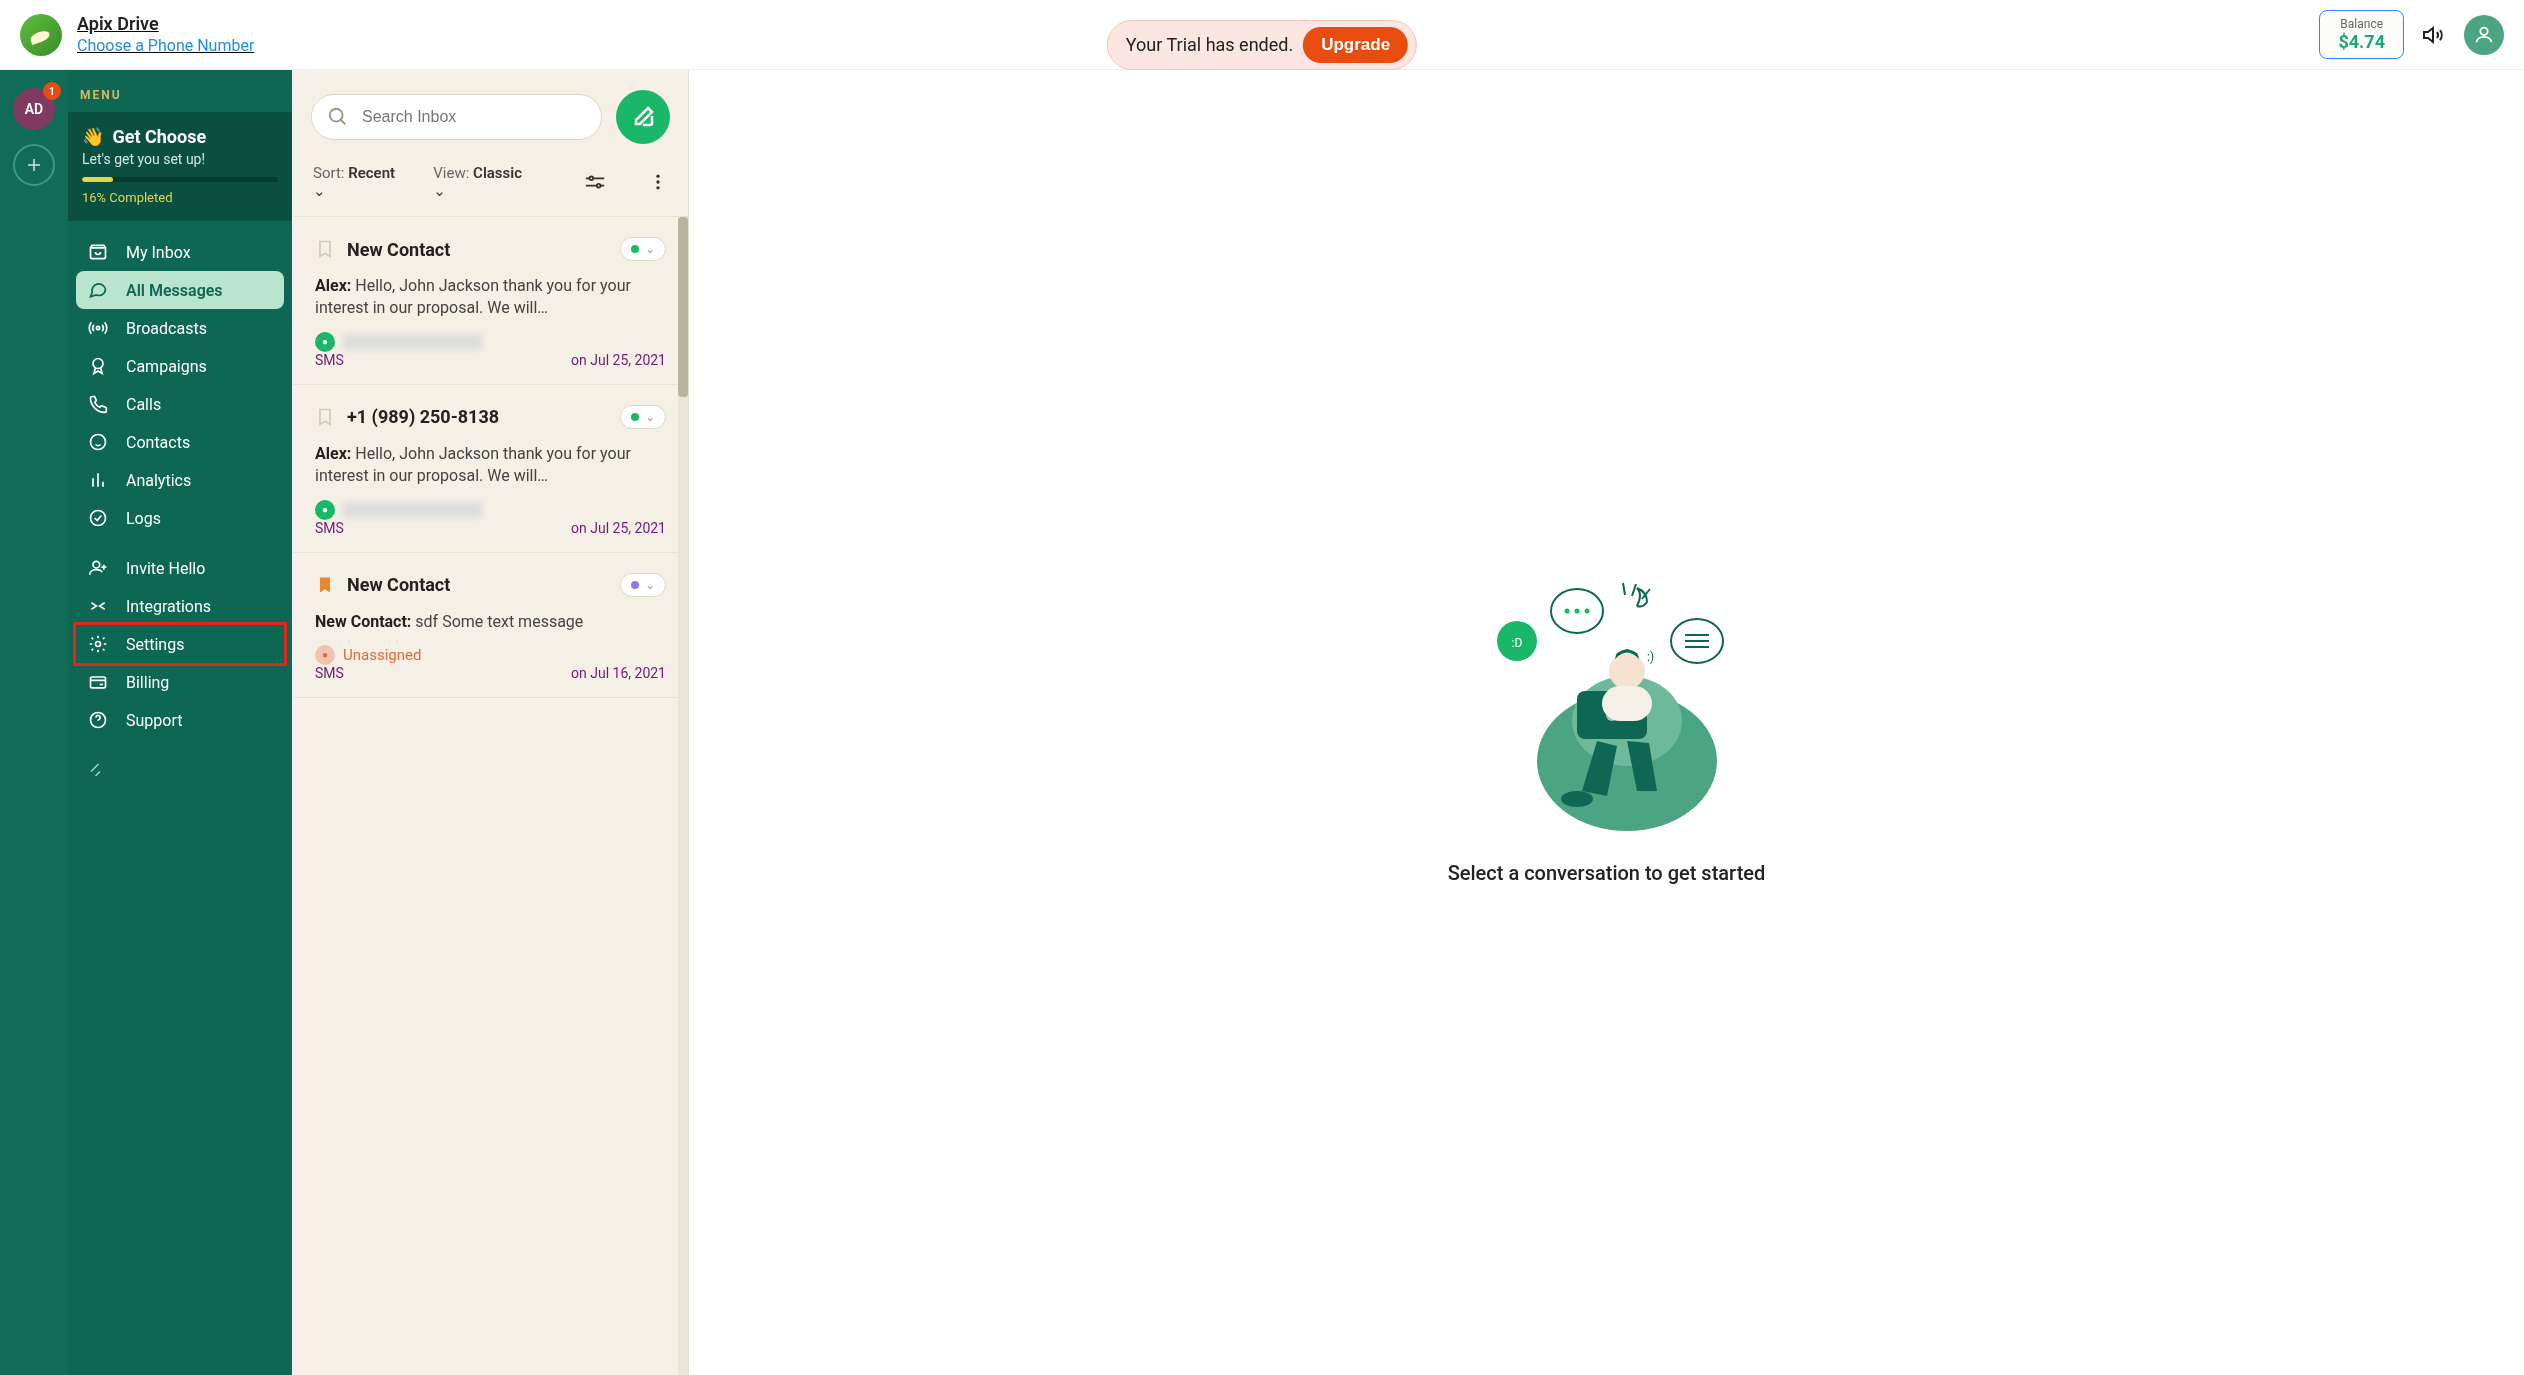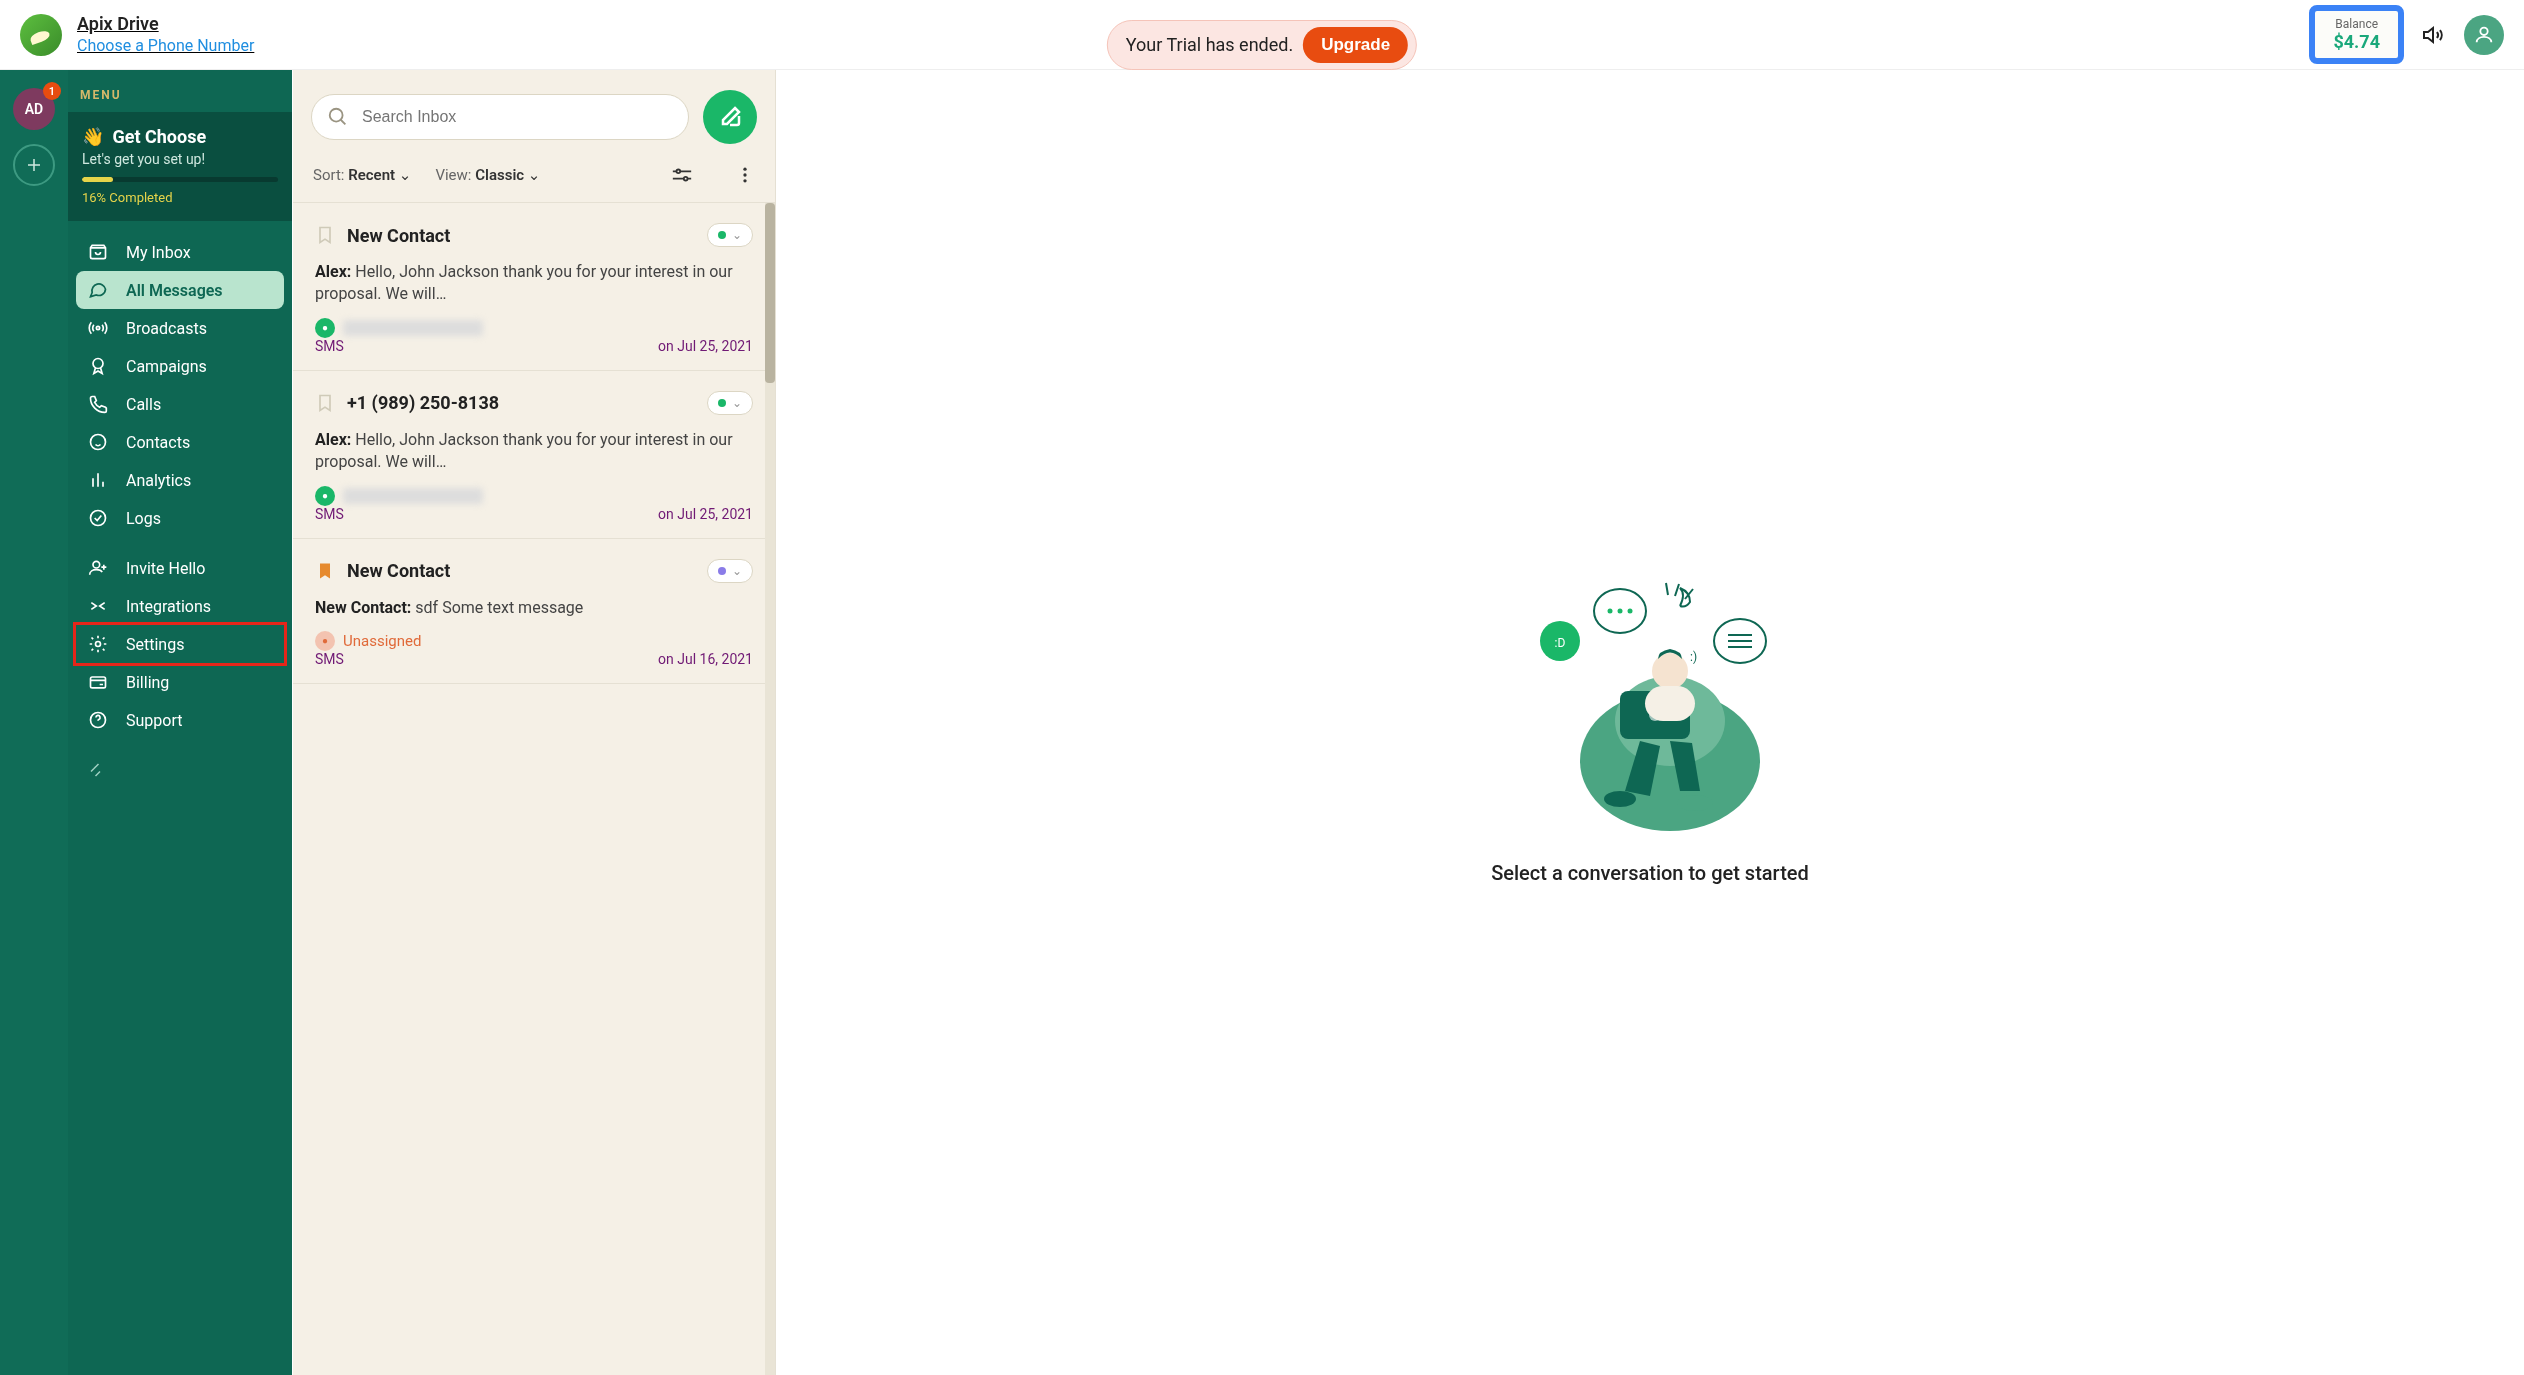--- a/index.html
+++ b/index.html
@@ -25,21 +25,21 @@
     position: absolute; left: 50%; transform: translateX(-50%);
     background: #fce6e2; border: 1px solid #f5c4b9; border-radius: 30px;
     display: flex; align-items: center; padding: 6px 8px 6px 18px; gap: 10px; margin-top: 20px;
   }
   .trial-text { font-size: 18px; color: #222; }
   .upgrade-btn {
     background: #e84c10; color: #fff; border: none; border-radius: 22px;
     padding: 8px 18px; font-size: 17px; font-weight: 600; cursor: pointer;
   }
   .header-right { margin-left: auto; display: flex; align-items: center; gap: 10px; }
-  .balance-box { border: 6px solid #3b82f6; border-radius: 8px; padding: 6px 18px; text-align: center; background:#fcfcf9;}
+  .balance-box { border: 1px solid #3b82f6; border-radius: 8px; padding: 6px 18px; text-align: center; background:#fcfcf9;}
   .balance-label { font-size: 12px; color: #666; }
   .balance-amount { font-size: 18px; font-weight: 700; color: #1aa87b; }
   .round-btn {
     width: 40px; height: 40px; border-radius: 50%; display: flex; align-items: center;
     justify-content: center; cursor: pointer;
   }
   .sound-btn { background: transparent; }
   .user-btn { background: #4ba582; color: #fff; }
   
   
@@ -74,21 +74,21 @@
   .nav-item {
     display: flex; align-items: center; gap: 18px; padding: 9px 12px; border-radius: 8px;
     color: #fff; font-size: 16px; cursor: pointer;
   }
   .nav-item.active { background: #b9e4ce; color: #0e6753; font-weight:600;}
   .nav-item.highlight { outline: 3px solid #e5261a; border-radius:0;}
   .nav-icon { width: 20px; display: flex; justify-content: center; }
   .collapse-icon { padding:10px 20px; color:#9fd1c2; cursor:pointer;}
   
   
-  .inbox { width: 484px; background: #f5f0e6; border-left:1px solid #fff; border-right: 1px solid #e5e0d3; display: flex; flex-direction: column; }
+  .inbox { width: 397px; background: #f5f0e6; border-left:1px solid #fff; border-right: 1px solid #e5e0d3; display: flex; flex-direction: column; }
   .inbox-head { padding: 20px 18px 12px; display: flex; align-items: center; gap: 14px; }
   .search-wrap { flex: 1; position: relative; }
   .search-input {
     width: 100%; height: 46px; border-radius: 26px; border: 1px solid #dcd6c4; padding-left: 50px;
     font-size: 16px; background: #fff; color: #333;
   }
   .search-icon { position: absolute; left: 16px; top: 12px; color: #9a9482; }
   .compose-btn {
     width: 54px; height: 54px; border-radius: 50%; background: #1ab768; display: flex;
     align-items: center; justify-content: center; cursor: pointer; color: #fff;

